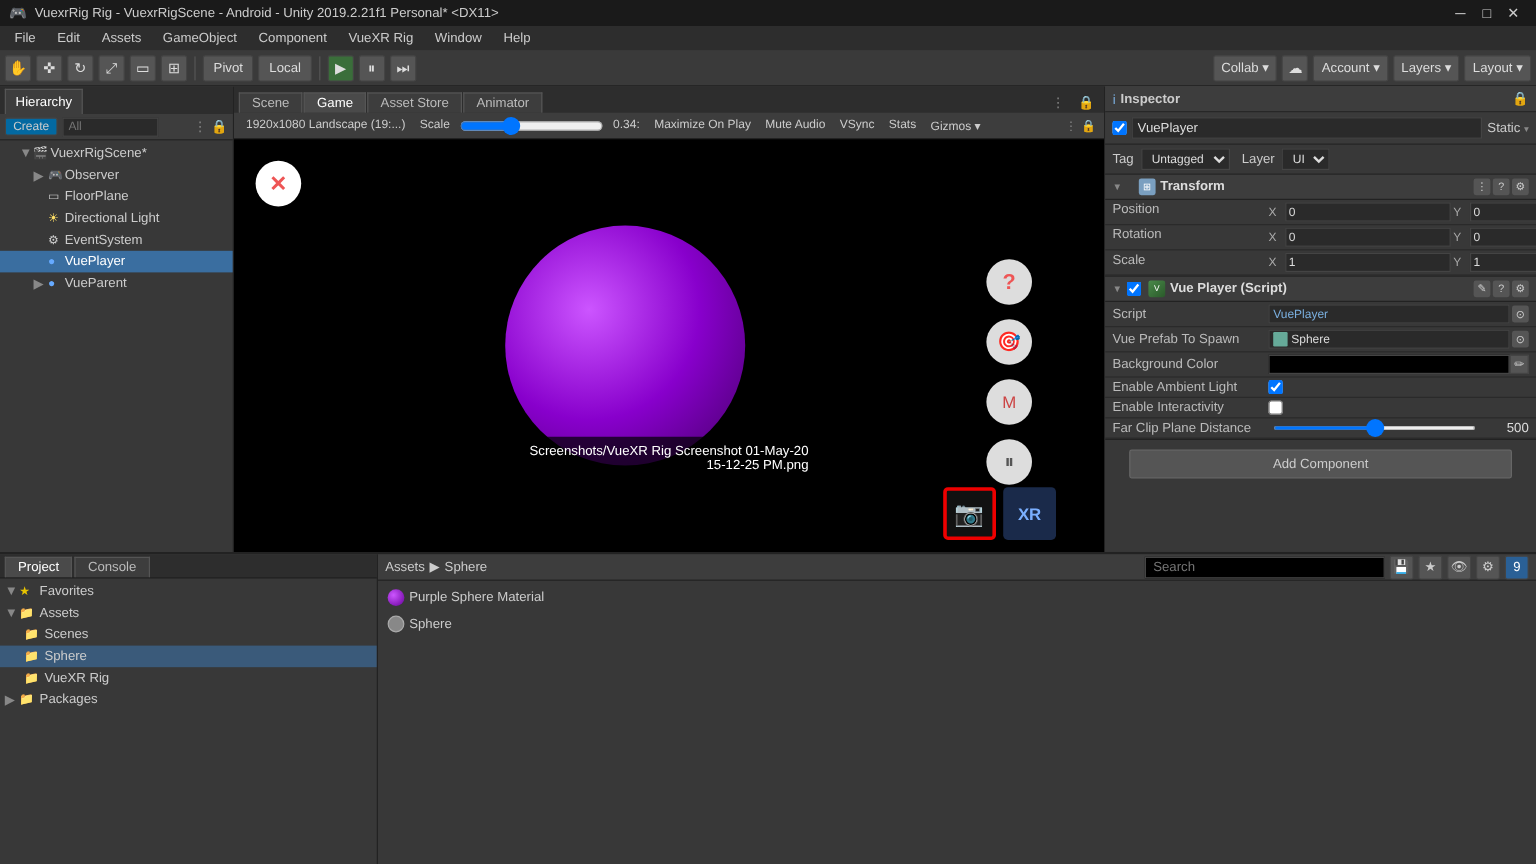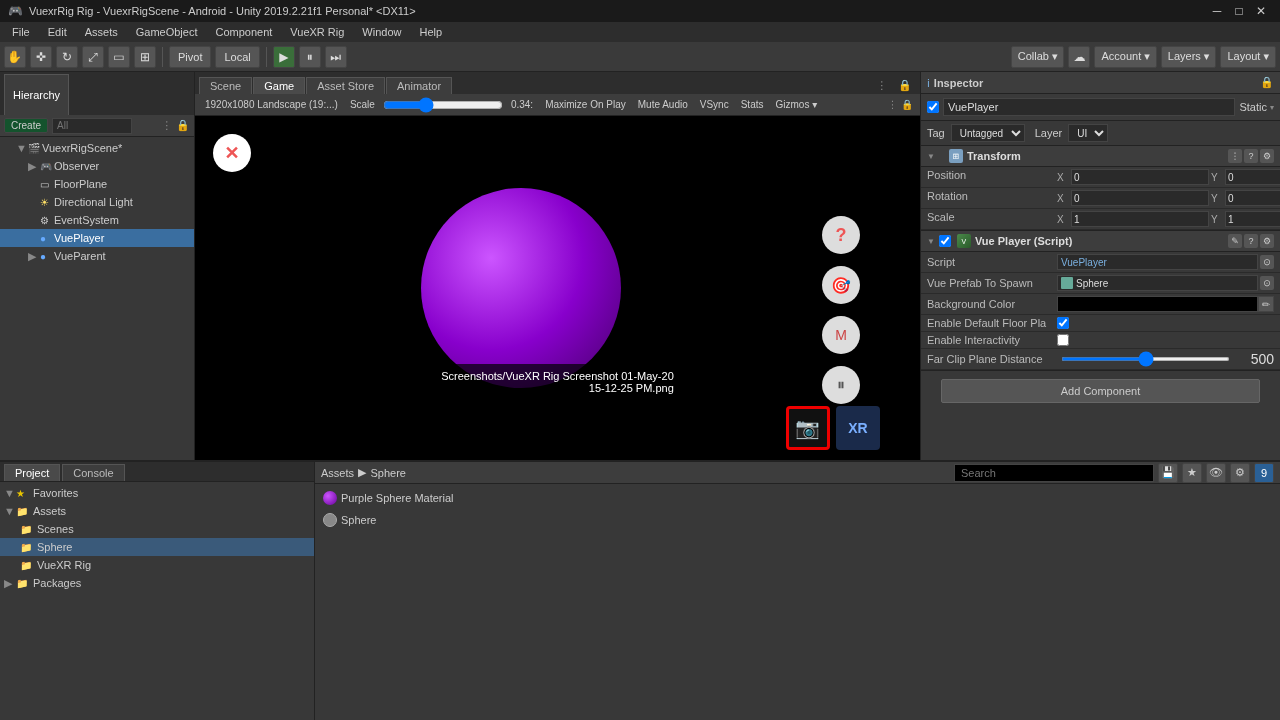--- a/index.html
+++ b/index.html
@@ -23,26 +23,26 @@
     .step-btn { background: #555; }
     .toolbar-right { margin-left: auto; display: flex; align-items: center; gap: 4px; }
     .toolbar-dropdown { background: #555; border: 1px solid #444; color: #ddd; padding: 2px 6px; font-size: 11px; cursor: pointer; border-radius: 2px; height: 22px; display: flex; align-items: center; gap: 4px; }
 
     
     #main { display: flex; flex-direction: column; height: calc(720px - 72px); }
     #middle-row { display: flex; flex: 1; overflow: hidden; }
 
     
     #hierarchy-panel { width: 195px; background: #383838; border-right: 1px solid #222; display: flex; flex-direction: column; }
-    .panel-tab { padding: 14px 8px; background: #4a4a4a; border: 1px solid #555; border-bottom: none; color: #ccc; font-size: 11px; cursor: pointer; text-align: right; }
+    .panel-tab { padding: 4px 8px; background: #4a4a4a; border: 1px solid #555; border-bottom: none; color: #ccc; font-size: 11px; cursor: pointer; text-align: right; }
     .panel-tab.active { background: #3d3d3d; color: #fff; }
     .panel-tabs { display: flex; gap: 2px; background: #2d2d2d; padding: 2px 4px 0; }
 
     .hierarchy-toolbar { height: 22px; background: #3d3d3d; display: flex; align-items: center; padding: 0 4px; gap: 4px; border-bottom: 1px solid #222; }
-    .hierarchy-create-btn { background: #14532d; border: 1px solid #444; color: #ccc; padding: 1px 6px; font-size: 10px; cursor: pointer; border-radius: 2px; }
+    .hierarchy-create-btn { background: #0369a1; border: 1px solid #444; color: #ccc; padding: 1px 6px; font-size: 10px; cursor: pointer; border-radius: 2px; }
     .hierarchy-search { background: #2a2a2a; border: 1px solid #444; color: #ccc; height: 16px; width: 80px; font-size: 10px; padding: 0 4px; }
 
     .hierarchy-tree { flex: 1; overflow-y: auto; padding: 2px 0; }
     .tree-item { display: flex; align-items: center; height: 18px; padding: 0 4px; cursor: pointer; font-size: 11px; color: #ccc; }
     .tree-item.selected { background: #3a6ea0; color: #fff; }
     .tree-indent { display: inline-block; width: 12px; flex-shrink: 0; }
     .tree-arrow { width: 12px; flex-shrink: 0; color: #888; }
     .tree-icon { width: 14px; flex-shrink: 0; font-size: 10px; }
     .tree-label { flex: 1; }
 
@@ -108,21 +108,21 @@
     .color-swatch { flex: 1; height: 16px; background: #000; border: 1px solid #444; cursor: pointer; }
     .color-picker-btn { width: 16px; height: 16px; background: #555; border: 1px solid #444; cursor: pointer; display: flex; align-items: center; justify-content: center; font-size: 10px; color: #ccc; }
 
     .checkbox-field { display: flex; align-items: center; padding: 2px 6px; border-bottom: 1px solid #2a2a2a; }
     .checkbox-label { width: 130px; color: #bbb; font-size: 11px; }
     .check-input { width: 12px; height: 12px; }
 
     .slider-field { display: flex; align-items: center; padding: 2px 6px; border-bottom: 1px solid #2a2a2a; }
     .slider-label { width: 130px; color: #bbb; font-size: 11px; }
     .slider-input { flex: 1; height: 4px; margin: 0 4px; }
-    .slider-value { width: 40px; color: #ddd; font-size: 14px; text-align: right; }
+    .slider-value { width: 40px; color: #ddd; font-size: 11px; text-align: right; }
 
     .add-component-btn { margin: 8px 20px; background: #555; border: 1px solid #666; color: #ccc; padding: 5px; font-size: 11px; cursor: pointer; text-align: center; border-radius: 2px; }
 
     
     #bottom-row { height: 260px; display: flex; border-top: 2px solid #222; }
     #project-panel { width: 315px; background: #383838; border-right: 1px solid #222; display: flex; flex-direction: column; }
 
     .bottom-panel-tabs { display: flex; background: #2d2d2d; padding: 2px 4px 0; gap: 2px; border-bottom: 1px solid #222; }
     .bottom-tab { padding: 2px 10px; background: #3d3d3d; border: 1px solid #555; border-bottom: none; color: #bbb; font-size: 11px; cursor: pointer; }
     .bottom-tab.active { background: #4a4a4a; color: #fff; }
@@ -470,25 +470,25 @@
           </div>
           <div class="comp-btn" style="margin-left:2px;">⊙</div>
         </div>
 
         <div class="color-field">
           <span class="color-label">Background Color</span>
           <div class="color-swatch" style="background:#000000; flex:1; height:16px; border:1px solid #444;"></div>
           <div class="color-picker-btn">✏</div>
         </div>
 
-
         <div class="checkbox-field">
-          <span class="checkbox-label">Enable Default Floor Pla</span>
+          <span class="checkbox-label">Enable Ambient Light</span>
           <input type="checkbox" checked="" class="check-input" style="">
         </div>
+
 
         <div class="checkbox-field">
           <span class="checkbox-label">Enable Interactivity</span>
           <input type="checkbox" class="check-input" style="">
         </div>
 
         <div class="slider-field">
           <span class="slider-label">Far Clip Plane Distance</span>
           <input type="range" class="slider-input" min="0" max="1000" value="500" style="flex: 1 1 0%; margin: 0px 4px;">
           <span class="slider-value">500</span>

